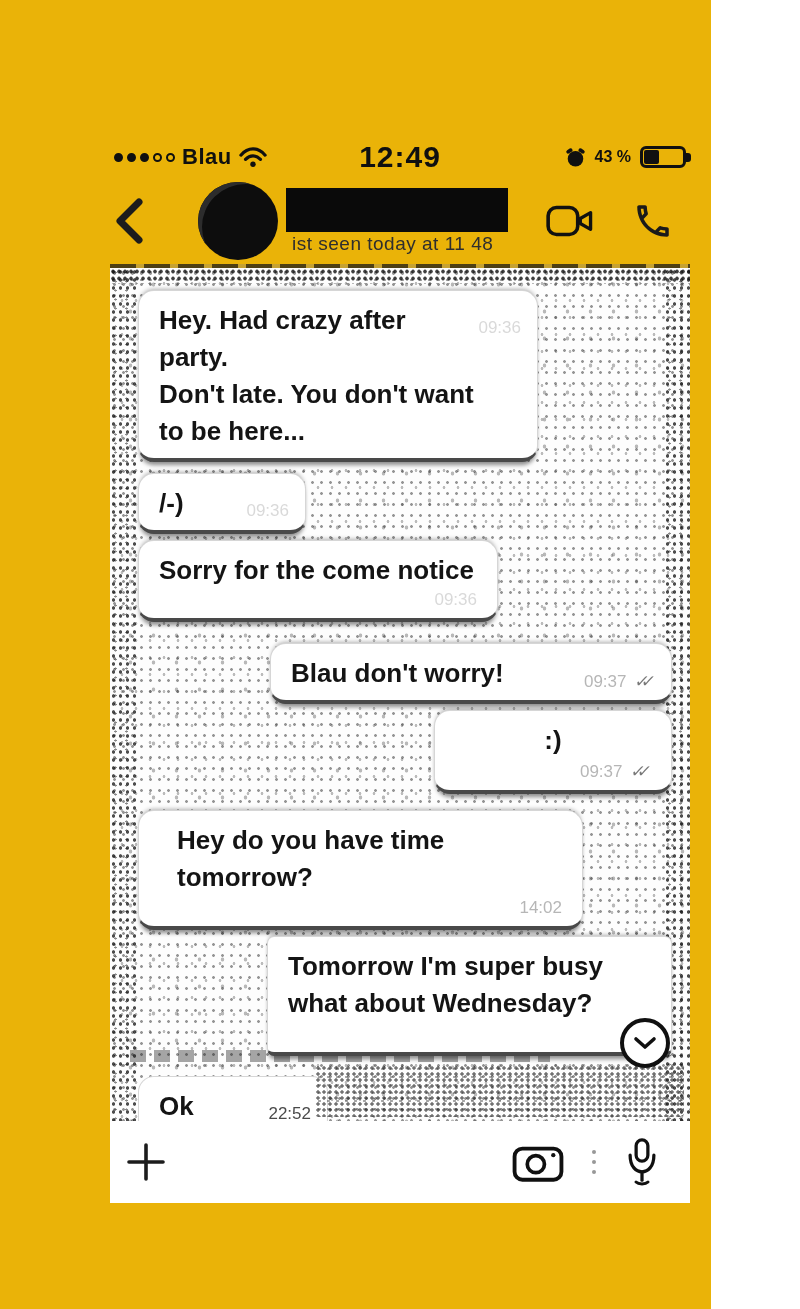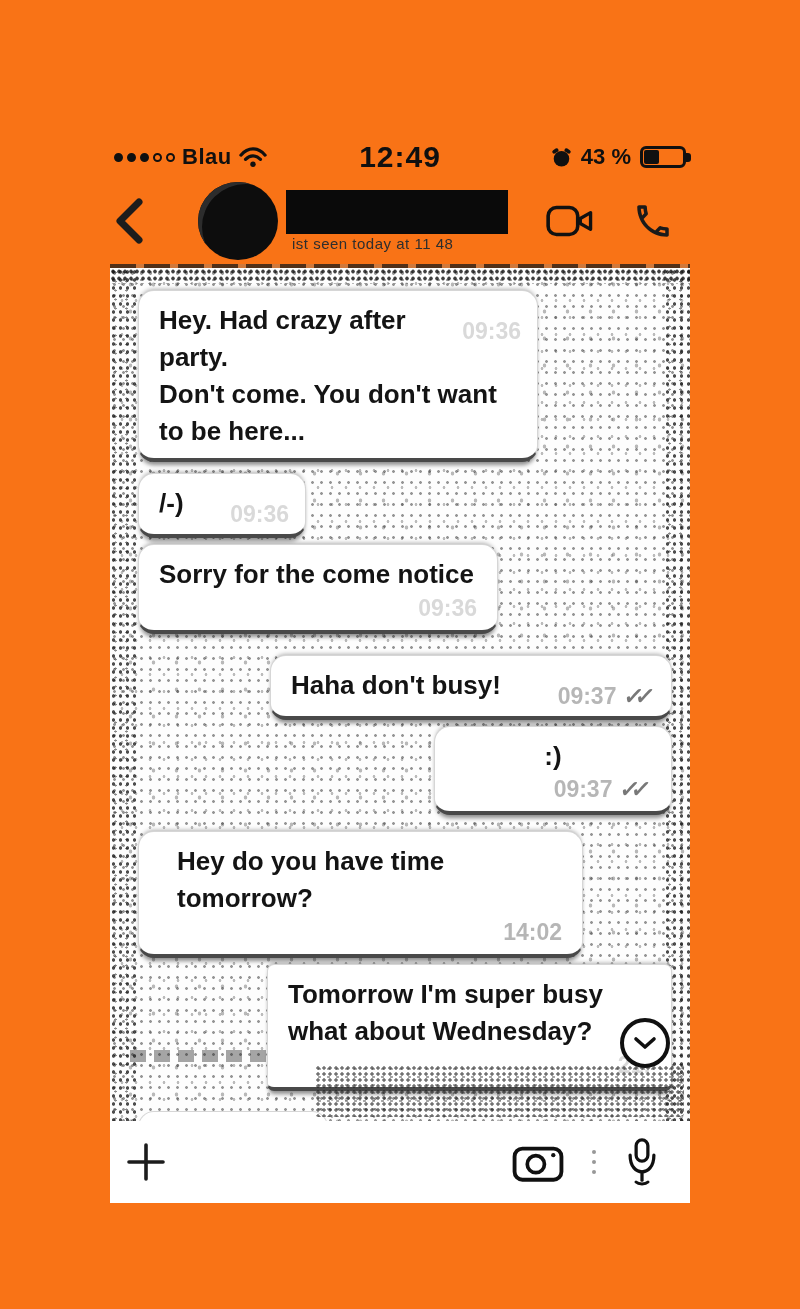--- a/index.html
+++ b/index.html
@@ -1,40 +1,40 @@
 <!DOCTYPE html>
 <html><head>
 <meta charset="utf-8">
 <style>
   html,body{margin:0;padding:0;}
   body{width:800px;height:1309px;background:#fff;font-family:"Liberation Sans",sans-serif;-webkit-font-smoothing:antialiased;}
-  .page{position:relative;width:800px;height:1309px;background:#f97316;overflow:hidden;}
+  .page{position:relative;width:711px;height:1309px;background:#eab308;overflow:hidden;}
   .phone{position:absolute;left:110px;top:140px;width:580px;}
 
   
   .status-bar{display:flex;align-items:center;height:34px;padding:0 4px;color:#101010;font-weight:bold;}
   .sb-left{display:flex;align-items:center;gap:7px;width:215px;}
   .sig{display:flex;align-items:center;gap:4px;}
   .sig .dot{width:9px;height:9px;border-radius:50%;border:2px solid #101010;box-sizing:border-box;}
   .sig .dot.filled{background:#101010;}
   .carrier{font-size:22px;letter-spacing:.5px;}
   .sb-time{flex:1;text-align:center;font-size:30px;letter-spacing:1px;}
   .sb-right{display:flex;align-items:center;gap:9px;width:215px;justify-content:flex-end;}
-  .battery-pct{font-size:22px;}
+  .battery-pct{font-size:16px;}
   .battery{position:relative;width:46px;height:22px;border:3px solid #101010;border-radius:6px;box-sizing:border-box;}
   .battery::after{content:"";position:absolute;right:-8px;top:4px;width:5px;height:9px;background:#101010;border-radius:0 3px 3px 0;}
   .battery-fill{position:absolute;left:1px;top:1px;bottom:1px;background:#101010;border-radius:2px;}
 
   
   .nav{display:flex;align-items:center;height:82px;padding:0 4px;margin-top:6px;}
   .back-btn{display:flex;align-items:center;width:52px;}
   .avatar{width:80px;height:78px;border-radius:50%;background:#0d0d0d;margin-left:32px;flex:0 0 auto;box-shadow:inset 8px 6px 0 -4px #2c2c2c;}
   .contact{margin-left:8px;display:flex;flex-direction:column;}
   .redaction{width:222px;height:44px;background:#0a0a0a;}
-  .last-seen{font-size:15px;color:#2e2e2e;margin-top:1px;margin-left:6px;letter-spacing:.5px;}
+  .last-seen{font-size:19px;color:#2e2e2e;margin-top:1px;margin-left:6px;letter-spacing:.5px;}
   .nav-actions{margin-left:auto;display:flex;align-items:center;gap:36px;padding-right:12px;}
   .nav-divider{height:4px;margin-top:2px;background:repeating-linear-gradient(90deg,rgba(25,25,25,.75) 0 26px,rgba(130,130,130,.35) 26px 34px);}
 
   
   .chat{position:relative;height:853px;overflow:hidden;
     background-color:#fdfdfd;
     background-image:
       radial-gradient(rgba(45,45,45,.5) 1px,transparent 1.5px),
       radial-gradient(rgba(80,80,80,.38) 1px,transparent 1.7px),
       radial-gradient(rgba(25,25,25,.3) 1.3px,transparent 2.1px);
@@ -54,21 +54,21 @@
     background-image:radial-gradient(rgba(20,20,20,.7) 1.4px,transparent 2px),radial-gradient(rgba(60,60,60,.55) 1.1px,transparent 1.7px);
     background-size:6px 6px,9px 8px;border-radius:4px;}
 
   .message-list{position:relative;z-index:2;display:flex;flex-direction:column;align-items:flex-start;padding:0 18px 0 28px;}
   .row{display:flex;width:100%;}
   .row.out{justify-content:flex-end;}
   .bubble{background:#fff;border:1px solid #d6d6d6;border-bottom:4px solid rgba(28,28,28,.8);border-radius:16px;
     padding:11px 20px 8px 20px;font-size:26px;font-weight:bold;color:#141414;max-width:400px;box-sizing:border-box;
     box-shadow:0 5px 4px -2px rgba(0,0,0,.45),0 -3px 4px -2px rgba(0,0,0,.3);}
   .text{white-space:pre-line;line-height:1.42;}
-  .meta{float:right;margin:16px -4px -2px 16px;font-size:23px;font-weight:bold;color:#8a8a8a;white-space:nowrap;}
+  .meta{float:right;margin:16px -4px -2px 16px;font-size:17px;font-weight:normal;color:#8a8a8a;white-space:nowrap;}
   .meta.below{float:none;display:block;text-align:right;margin:2px 0 0 0;}
   .meta.faint{opacity:.32;}
   .meta.medium{opacity:.62;}
   .meta.dark{color:#3a3a3a;opacity:.92;}
   .ticks{display:inline-block;margin-left:8px;letter-spacing:-8px;padding-right:8px;color:#262626;transform:skewX(-10deg);}
   .bubble.centered .text{display:block;text-align:center;}
 
   .row:nth-child(1){margin-top:22px;} .row:nth-child(1) .bubble{min-width:372px;}
   .row:nth-child(2){margin-top:11px;} .row:nth-child(2) .bubble{min-width:168px;}
   .row:nth-child(3){margin-top:6px;}  .row:nth-child(3) .bubble{min-width:360px;}
@@ -161,21 +161,21 @@
       <div class="edge-strip right"></div>
       <div class="top-band"></div>
       <div class="smudge-ok-line"></div>
       <div class="smudge-ok-right"></div>
 
       <div class="message-list" id="message-list">
   <div class="row in">
     <div class="bubble">
       <span class="meta inline faint"><span class="time">09:36</span></span>
       <span class="text">Hey. Had crazy after party.
-Don't come. You don't want
+Don't late. You don't want
 to be here...</span>
     </div>
   </div>
 
   <div class="row in">
     <div class="bubble">
       <span class="meta inline faint"><span class="time">09:36</span></span>
       <span class="text">/-)</span>
     </div>
   </div>
@@ -183,21 +183,21 @@
   <div class="row in">
     <div class="bubble">
       
       <span class="text">Sorry for the come notice</span>
     <span class="meta below faint"><span class="time">09:36</span></span></div>
   </div>
 
   <div class="row out">
     <div class="bubble">
       <span class="meta inline medium"><span class="time">09:37</span><span class="ticks">✓✓</span></span>
-      <span class="text">Haha don't busy!</span>
+      <span class="text">Blau don't worry!</span>
     </div>
   </div>
 
   <div class="row out">
     <div class="bubble centered">
 
       <span class="text">:)</span>
     <span class="meta below medium"><span class="time">09:37</span><span class="ticks">✓✓</span></span>
             </div>
   </div>

